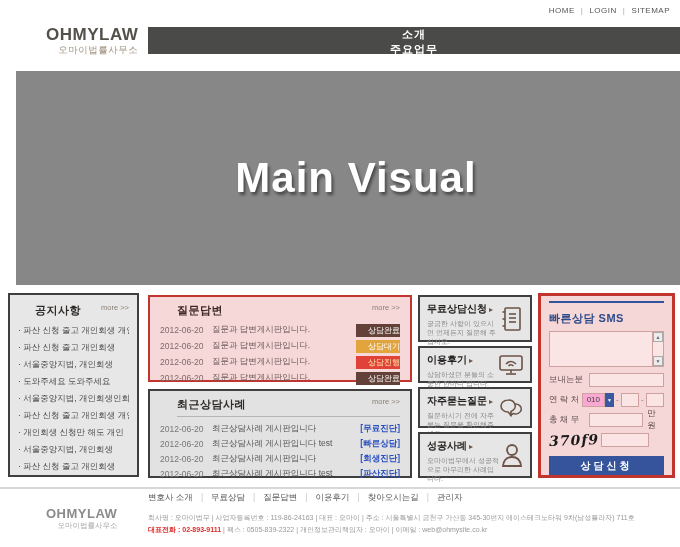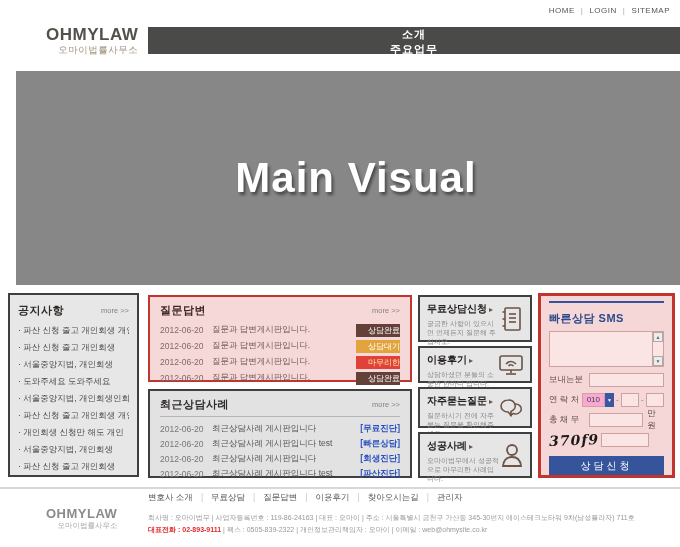--- a/index.html
+++ b/index.html
@@ -19,21 +19,21 @@
   .nav { position:absolute; left:148px; top:27px; width:532px; height:27px; background:#4a4a48; display:flex; align-items:center;flex-direction:column; }
   .nav-item { flex:1; text-align:center; color:#fff; font-size:11px; font-weight:bold; letter-spacing:1px; cursor:pointer; }
 
   
   .main-visual { position:absolute; left:16px; top:71px; width:680px; height:214px; background:#878787;
     display:flex; align-items:center; justify-content:center; }
   .main-visual-text { font-size:42px; font-weight:bold; color:#fff; letter-spacing:1px;
     text-shadow:2px 3px 3px rgba(0,0,0,.45); }
 
   
-  .box-head { display:flex; justify-content:space-between; align-items:center; }
+  .box-head { display:flex; justify-content:space-between; align-items:flex-start;margin-left:17px; }
   .box-title { font-size:11px; font-weight:bold; color:#2e2a28; letter-spacing:.5px; }
   .more { font-size:7.5px; color:#8a8178; cursor:pointer; }
 
   
   .notice { position:absolute; left:8px; top:293px; width:131px; height:184px;
     background:#e7e7e7; border:2px solid #3f3f3f; padding:8px 8px 4px 8px; }
   .notice-list { margin-top:4px; }
   .notice-item { font-size:8.5px; color:#4a4a4a; line-height:17px; white-space:nowrap; overflow:hidden; cursor:pointer; }
   .notice-item::before { content:"· "; color:#333; }
 
@@ -93,21 +93,21 @@
   .dash { font-size:8px; color:#876; margin:0 2px; }
   .in-phone { width:22px; }
   .in-debt { width:55px; margin-right:4px; }
   .unit { font-size:8.5px; color:#5c4b4b; }
   .captcha-row { display:flex; align-items:center; margin-top:4px; height:18px; }
   .captcha { width:52px; font-family:"DejaVu Serif","Liberation Serif",serif;
     font-style:italic; font-weight:bold; font-size:14px; color:#1a1a1a;
     letter-spacing:1px; transform:rotate(-2deg); }
   .in-captcha { width:48px; }
   .sms-submit { margin-top:7px; height:19px; background:#35549b; color:#fff; font-size:10px;
-    font-weight:normal; letter-spacing:3px; display:flex; align-items:center; justify-content:center; cursor:pointer; }
+    font-weight:bold; letter-spacing:3px; display:flex; align-items:center; justify-content:center; cursor:pointer; }
 
   
   .footer-sep { position:absolute; left:0; top:487px; width:680px; border-top:2px solid #d8d8d8; }
   .footer-links { position:absolute; left:148px; top:492px; font-size:8.5px; color:#555; }
   .f-link { cursor:pointer; }
   .f-link:not(.last)::after { content:"|"; color:#c9c9c9; margin:0 8px; }
   .footer-logo { position:absolute; left:46px; top:506px; }
   .f-logo-title { font-size:13px; font-weight:bold; color:#8b8b8b; letter-spacing:.5px; }
   .f-logo-sub { font-size:7.5px; color:#a8a8a8; text-align:right; }
   .footer-info { position:absolute; left:148px; top:512px; width:525px; font-size:7px;
@@ -171,21 +171,21 @@
         <span class="badge b-done">상담완료</span>
       </div>
       <div class="q-row">
         <span class="q-date">2012-06-20</span>
         <span class="q-text">질문과 답변게시판입니다.</span>
         <span class="badge b-wait">상담대기</span>
       </div>
       <div class="q-row">
         <span class="q-date">2012-06-20</span>
         <span class="q-text">질문과 답변게시판입니다.</span>
-        <span class="badge b-prog">마무리한</span>
+        <span class="badge b-prog">상담진행</span>
       </div>
       <div class="q-row">
         <span class="q-date">2012-06-20</span>
         <span class="q-text">질문과 답변게시판입니다.</span>
         <span class="badge b-done">상담완료</span>
       </div>
     </div>
   </div>
 
   <div class="recent">

